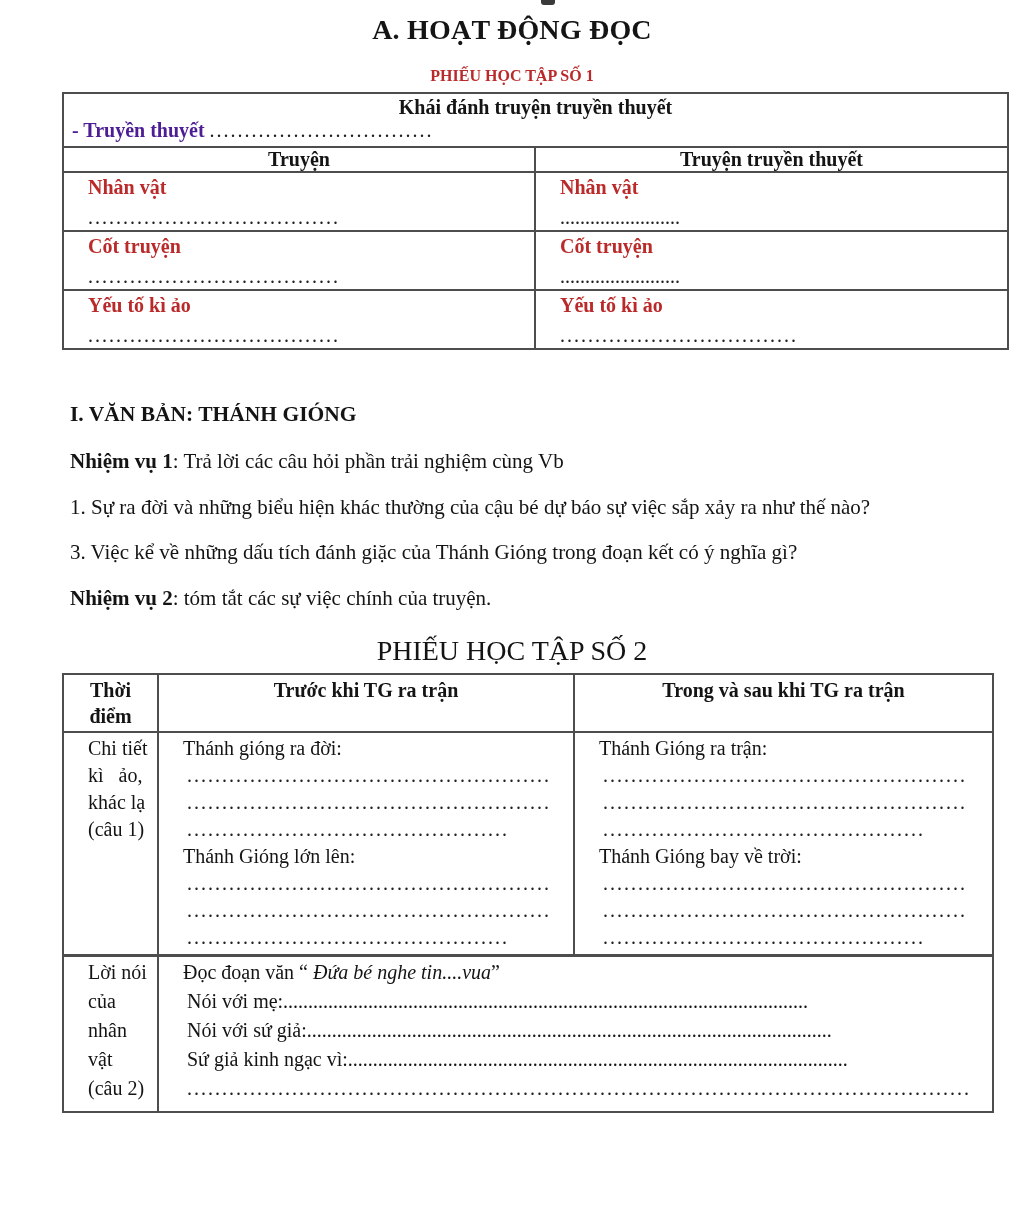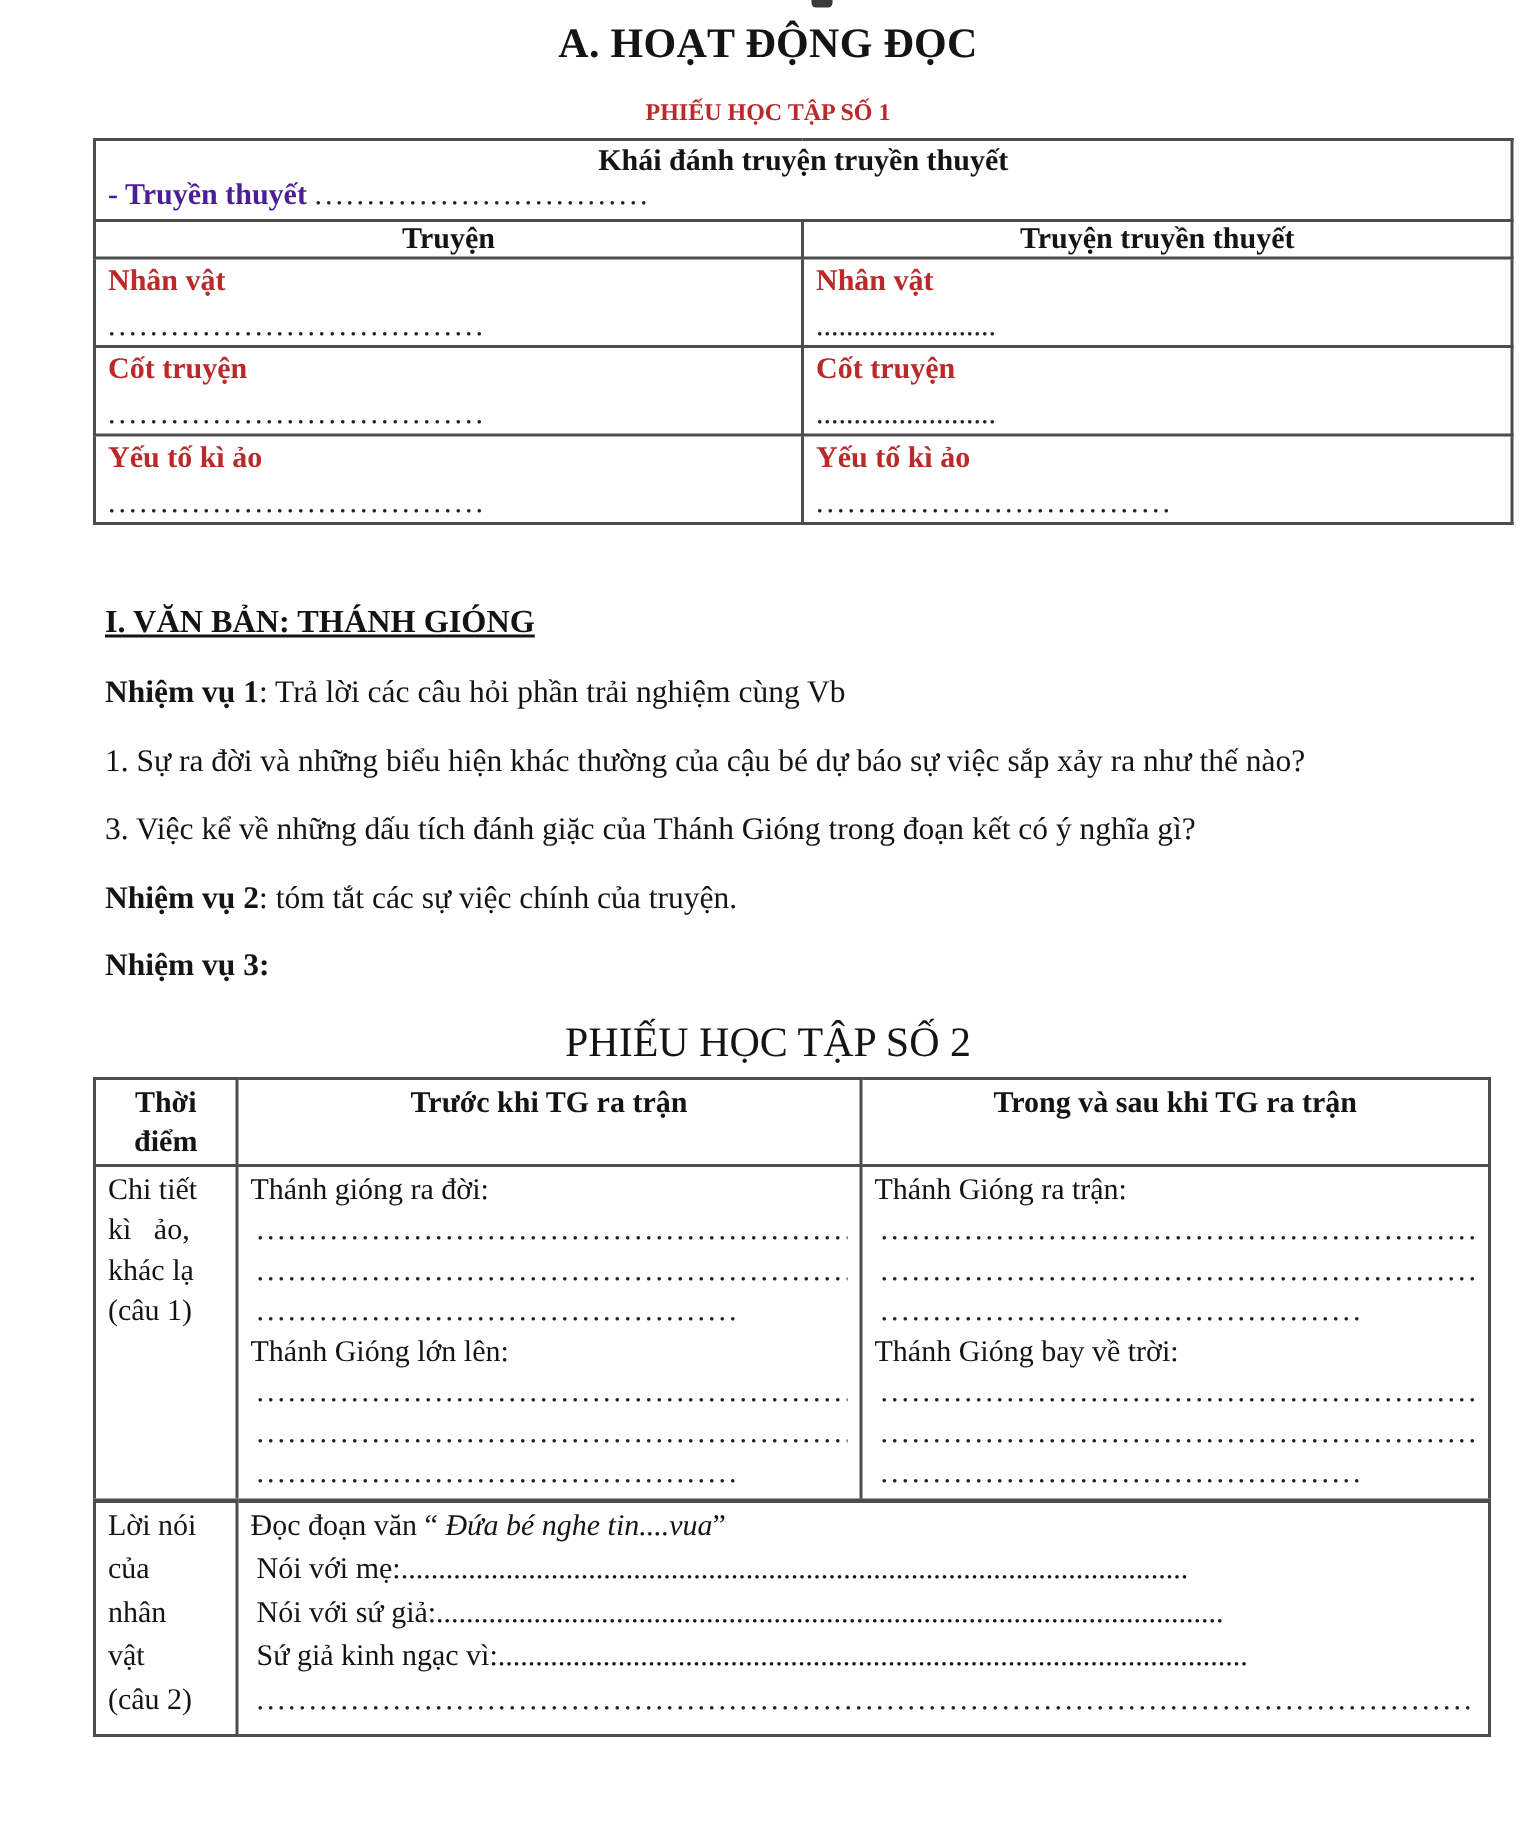--- a/index.html
+++ b/index.html
@@ -12,38 +12,38 @@
   .center{text-align:center;}
   .bold{font-weight:bold;}
   .red{color:#4c1d95;}
   .italic{font-style:italic;}
 
   .h-main{font-size:28px;font-weight:bold;margin:14px 0 0 0;letter-spacing:.2px;}
   .h-sheet1{font-size:16px;font-weight:bold;color:#bb2a2a;margin:21px 0 0 0;}
   .h-sheet2{font-size:28px;font-weight:normal;margin:20px 0 0 0;}
 
   table{border-collapse:collapse;table-layout:fixed;}
-  td,th{border:2px solid #4d4d4d;vertical-align:top;padding:1px 8px;font-size:20px;}
+  td,th{border:2px solid #4d4d4d;vertical-align:top;padding:1px 24px;font-size:20px;}
 
   
   .t1{width:945px;margin:7px 0 0 62px;}
   .t1 .title-cell{padding:2px 8px 4px 8px;}
   .t1 th{font-weight:bold;text-align:center;padding:0 7px;margin-top:11px;}
   .t1 .data-cell{height:55px;}
   .t1 .label-line{font-weight:bold;color:#bb2a2a;line-height:26px;}
   .t1 .dots-line{line-height:24px;margin-top:5px;}
 
   .dots{letter-spacing:2px;color:#222;}
   .dots-tight{letter-spacing:0;color:#222;}
   .fill-line{white-space:nowrap;overflow:hidden;}
 
   
   .doc-body{margin-left:70px;width:896px;font-size:21px;}
   .doc-body p{margin:0;line-height:33px;}
-  .p-head{margin-top:48px !important;font-weight:bold;font-size:21.5px;text-decoration:underline;}
+  .p-head{margin-top:48px !important;font-weight:bold;font-size:21.5px;}
   .p-task1{margin-top:14px !important;}
   .p-q1{margin-top:13px !important;}
   .p-q2{margin-top:12px !important;}
   .p-q3{margin-top:12px !important;}
   .p-task2{margin-top:13px !important;}
   .p-task3{margin-top:12px !important;}
 
   
   .t2{width:930px;margin:6px 0 0 62px;}
   .t2 th{font-weight:bold;text-align:center;padding:2px 4px;line-height:26px;}
@@ -114,21 +114,20 @@
     </tr>
   </tbody>
     </table>
 
   <div class="doc-body">
     <p class="p-head">I. VĂN BẢN: THÁNH GIÓNG</p>
     <p class="p-task1"><span class="bold">Nhiệm vụ 1</span><span>: Trả lời các câu hỏi phần trải nghiệm cùng Vb</span></p>
     <p class="p-q1">1. Sự ra đời và những biểu hiện khác thường của cậu bé dự báo sự việc sắp xảy ra như thế nào?</p>
     <p class="p-q3">3. Việc kể về  những dấu tích đánh giặc của Thánh Gióng trong đoạn kết có ý nghĩa gì?</p>
     <p class="p-task2"><span class="bold">Nhiệm vụ 2</span><span>: tóm tắt các sự việc chính của truyện.</span></p>
-    <p class="p-task3"><span class="bold">Nhiệm vụ 3</span><span class="bold">:</span></p>
   </div>
 
   <h2 class="h-sheet2 center">PHIẾU HỌC TẬP SỐ 2</h2>
 
   <table class="t2">
     <colgroup>
         <col style="width:95px">
         <col style="width:416px">
         <col style="width:419px">
       </colgroup>

